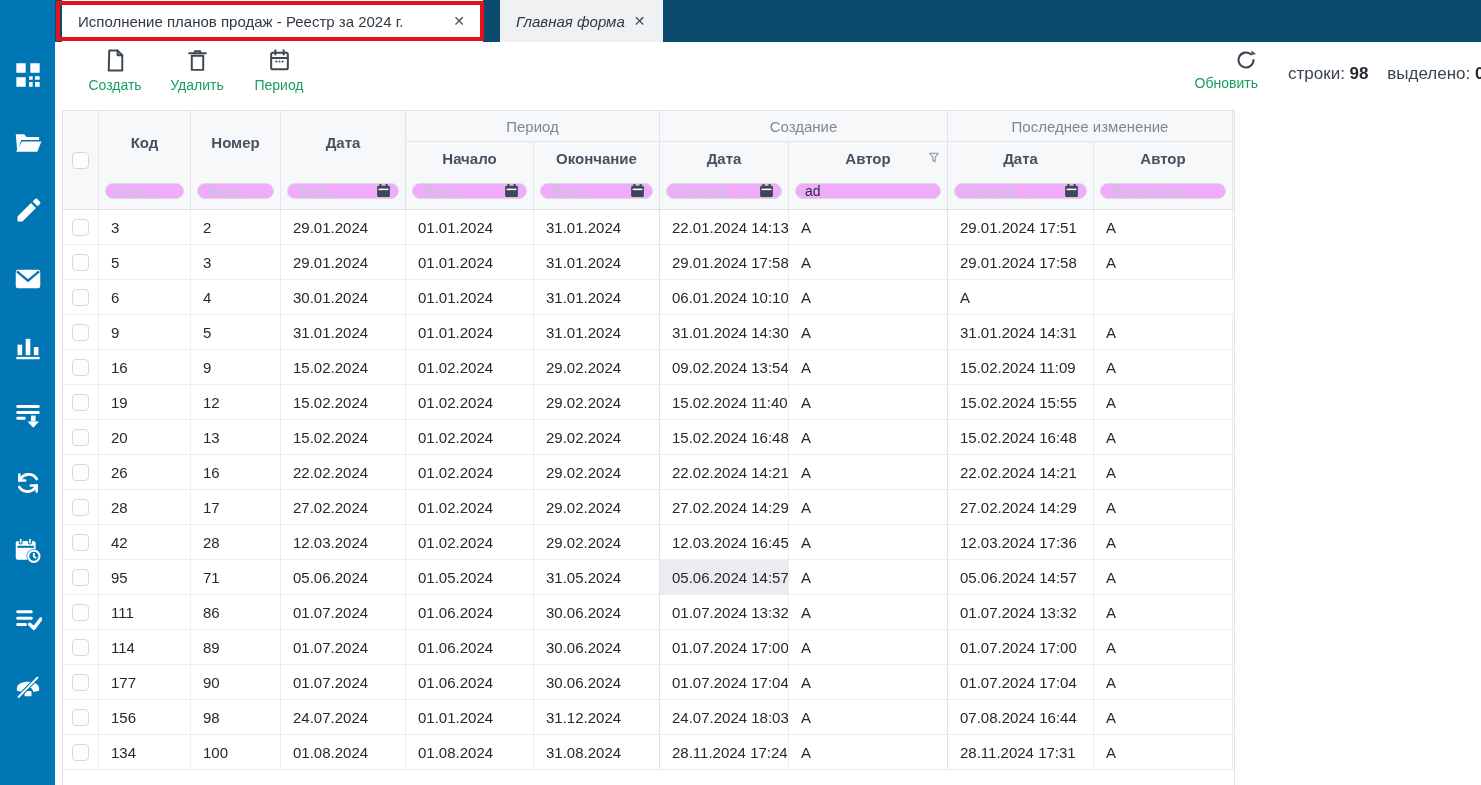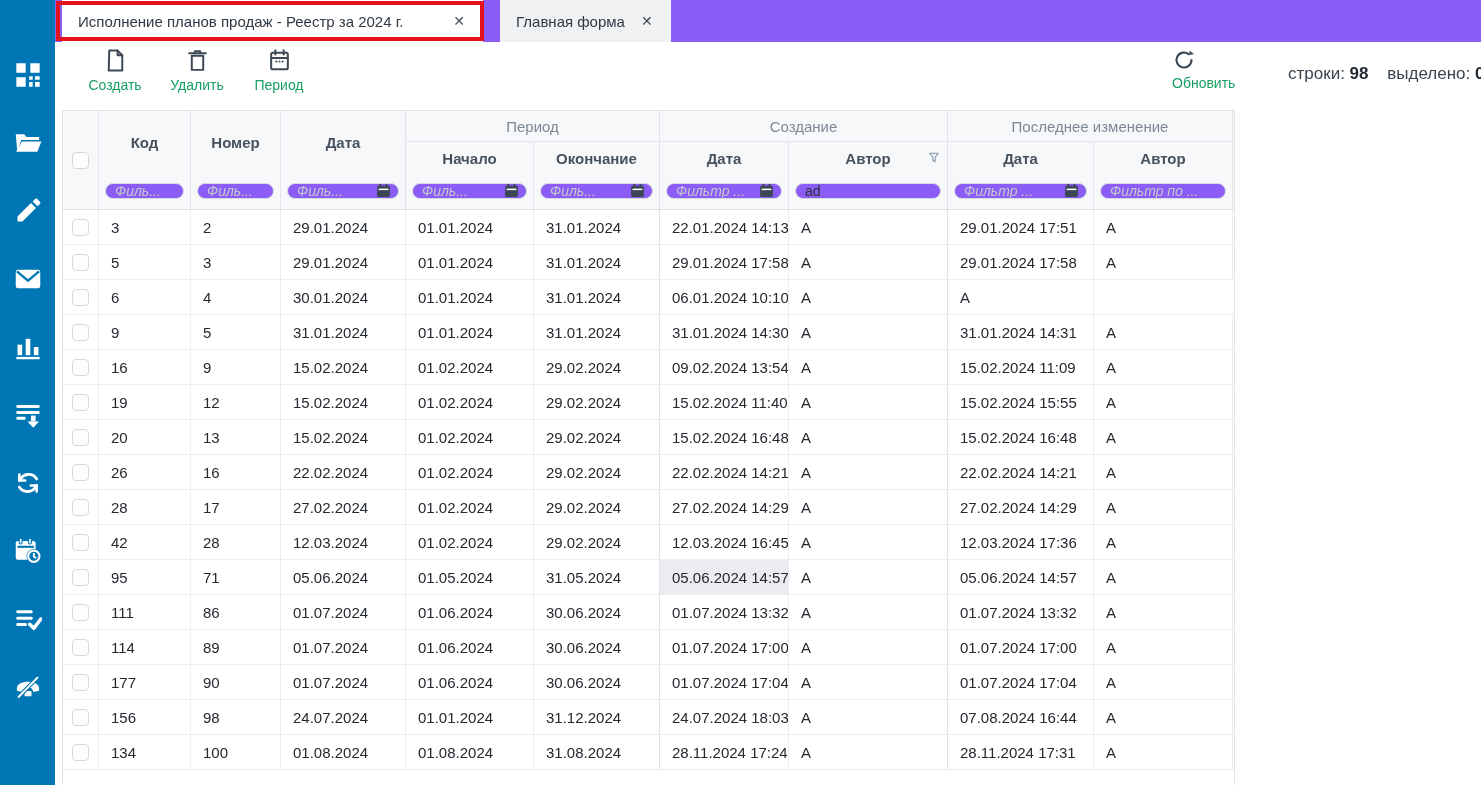--- a/index.html
+++ b/index.html
@@ -7,54 +7,54 @@
   body { font-family:"Liberation Sans","DejaVu Sans",sans-serif; background:#fff; }
   .app { position:relative; width:1481px; height:785px; overflow:hidden; background:#fff; }
 
   
   .sidebar { position:absolute; left:0; top:0; width:55px; height:785px; background:#0076b4;
              display:flex; flex-direction:column; align-items:center; padding-top:61px; gap:40px; z-index:20; }
   .sb-icon { width:28px; height:28px; display:flex; align-items:center; justify-content:center; cursor:pointer; flex:0 0 auto; }
   .sb-icon svg { width:28px; height:28px; }
 
   
-  .tabbar { position:absolute; left:55px; top:0; width:1426px; height:42px; background:#8b5cf6; display:flex; align-items:stretch; padding-left:7px; }
+  .tabbar { position:absolute; left:55px; top:0; width:1426px; height:42px; background:#0c4a6e; display:flex; align-items:stretch; padding-left:7px; }
   .tab { display:flex; align-items:center; padding:0 16px; font-size:15px; color:#2f3a45; cursor:pointer; }
   .tab-active { background:#ffffff; width:421px; justify-content:space-between; }
-  .tab-inactive { background:#eff1f3; margin-left:17px; gap:14px; }
+  .tab-inactive { background:#eff1f3; margin-left:17px; gap:7px;font-style:italic; }
   .tab-close { font-size:14px; font-weight:bold; color:#434e59; cursor:pointer; padding:2px; }
   .annotation-box { position:absolute; left:56px; top:1px; width:428px; height:40px; border:4px solid #e3121c; z-index:30; pointer-events:none; }
 
   
   .toolbar { position:absolute; left:55px; top:42px; width:1232px; height:68px; background:#fff; }
   .tb-left { position:absolute; left:30px; top:6px; display:flex; gap:22px; }
   .tbtn { width:60px; display:flex; flex-direction:column; align-items:center; gap:4px; cursor:pointer; }
   .tbtn svg { width:25px; height:25px; }
   .tbtn-label { font-size:14px; color:#189e62; }
-  .refresh-btn { position:absolute; left:1117px; top:6px; width:86px; display:flex; flex-direction:column; align-items:flex-start; gap:3px; cursor:pointer; }
+  .refresh-btn { position:absolute; left:1117px; top:6px; width:86px; display:flex; flex-direction:column; align-items:flex-end; gap:3px; cursor:pointer; }
   .refresh-btn svg { width:24px; height:24px; }
   .stats { position:absolute; left:1233px; top:22px; white-space:nowrap; font-size:17px; color:#3a4550; }
   .stats b { color:#232b33; }
   .stats .gap { display:inline-block; width:14px; }
 
   
   .grid-wrap { position:absolute; left:62px; top:110px; width:1173px; height:675px; background:#fff;
                border-left:1px solid #e0e3e8; border-right:1px solid #e0e3e8; border-top:1px solid #e0e3e8; }
   .hdr { display:grid; grid-template-columns:36px 92px 90px 125px 128px 126px 129px 159px 146px 139px;
          grid-template-rows:31px 32px 35px; background:#f7f8fa; border-bottom:1px solid #dde0e5; }
   .hc { border-right:1px solid #e2e5ea; position:relative; display:flex; align-items:center; justify-content:center; }
   .h-group { grid-row:1; font-size:15px; color:#7d8894; border-bottom:1px solid #e2e5ea; }
   .h-label { font-size:15px; font-weight:600; color:#46525e; cursor:pointer; }
   .h-span2 { grid-row:1 / 3; }
   .h-row2 { grid-row:2; }
   .h-check { grid-row:1 / 4; grid-column:1; }
   .h-filter { grid-row:3; padding:0; display:flex; align-items:center; }
   .funnel { position:absolute; right:7px; top:50%; transform:translateY(-50%); cursor:pointer; line-height:0; }
 
-  .finput { flex:1; display:flex; align-items:center; margin:3px 6px 5px 6px; height:16px; background:#8b5cf6;
+  .finput { flex:1; display:flex; align-items:center; margin:3px 6px 5px 6px; height:16px; background:#f0abfc;
             border:1px solid #d7dade; border-radius:12px; overflow:hidden; }
   .finput input { flex:1; min-width:0; border:0; outline:none; font-family:"Liberation Sans","DejaVu Sans",sans-serif;
                   font-size:14px; color:#2a3138; padding:0 2px 0 9px; background:transparent; }
   .finput input::placeholder { color:#c3c8cf; font-style:italic; }
   .finput .cal { flex:0 0 auto; margin-right:7px; line-height:0; }
 
   .tbody .trow { display:grid; grid-template-columns:36px 92px 90px 125px 128px 126px 129px 159px 146px 139px;
                  height:35px; border-bottom:1px solid #ebedf1; background:#fff; }
   .td { border-right:1px solid #eceef2; display:flex; align-items:center; padding:0 6px 0 12px;
         font-size:15px; color:#24292f; white-space:nowrap; overflow:hidden; cursor:pointer; }

